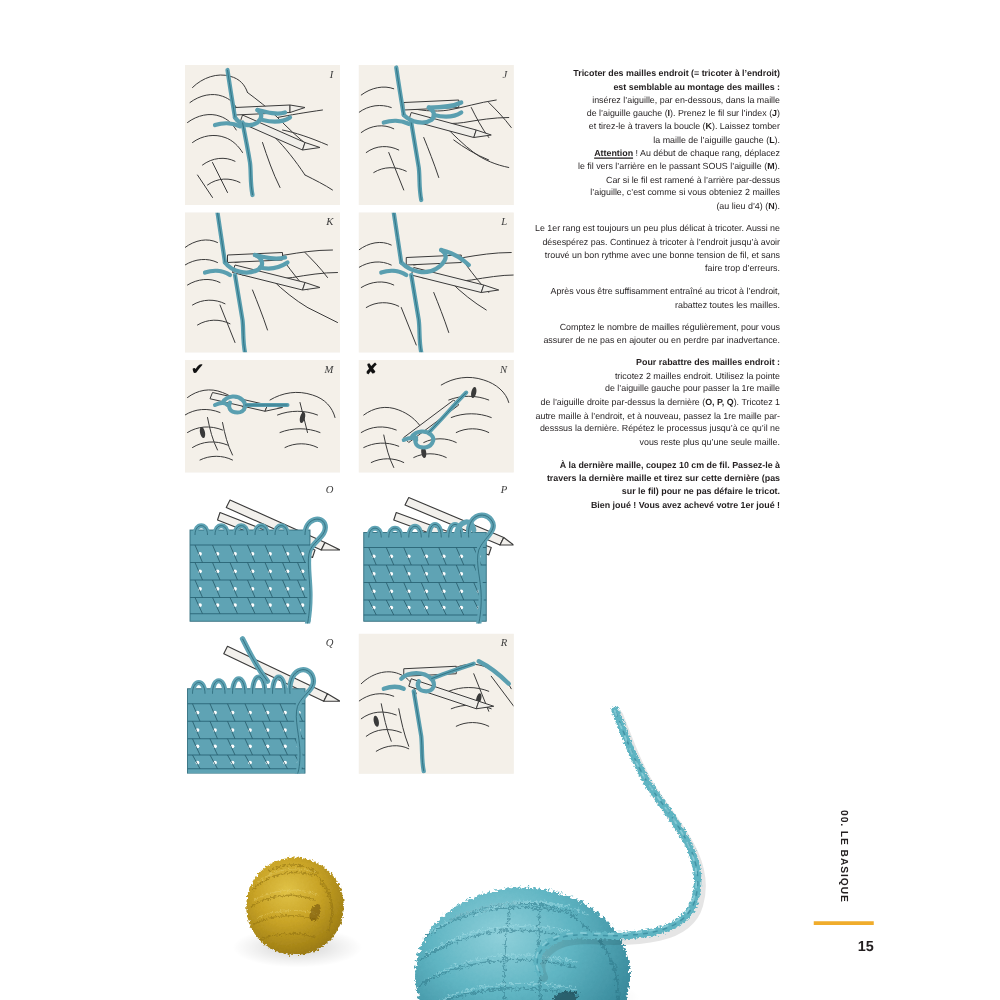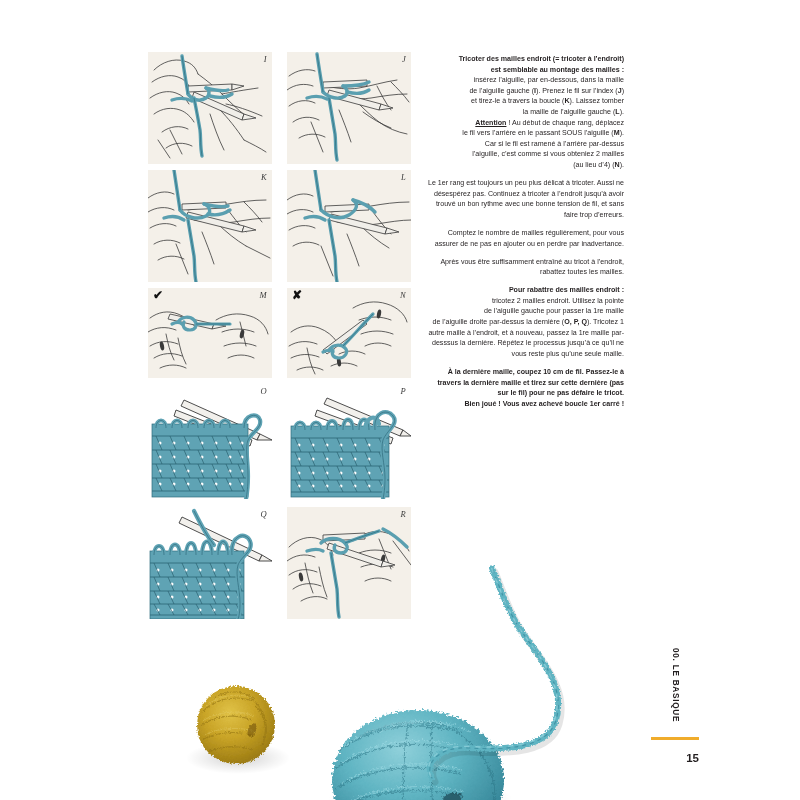--- a/index.html
+++ b/index.html
@@ -645,35 +645,35 @@
     <span>la maille de l’aiguille gauche (</span><span class="t-bold">L</span><span>).</span><br>
     <span class="t-underline">Attention</span><span> ! Au début de chaque rang, déplacez</span><br>
     <span>le fil vers l’arrière en le passant SOUS l’aiguille (</span><span class="t-bold">M</span><span>).</span><br>
     <span>Car si le fil est ramené à l’arrière par-dessus</span><br>
     <span>l’aiguille, c’est comme si vous obteniez 2 mailles</span><br>
     <span>(au lieu d’4) (</span><span class="t-bold">N</span><span>).</span>
   </p>
 
   <p>Le 1er rang est toujours un peu plus délicat à tricoter. Aussi ne désespérez pas. Continuez à tricoter à l’endroit jusqu’à avoir trouvé un bon rythme avec une bonne tension de fil, et sans faire trop d’erreurs.</p>
 
+  <p>Après vous être suffisamment entraîné au tricot à l’endroit, rabattez toutes les mailles.</p>
+
   <p>Comptez le nombre de mailles régulièrement, pour vous assurer de ne pas en ajouter ou en perdre par inadvertance.</p>
-
-  <p>Après vous être suffisamment entraîné au tricot à l’endroit, rabattez toutes les mailles.</p>
 
   <p>
     <span class="t-bold">Pour rabattre des mailles endroit :</span><br>
     <span>tricotez 2 mailles endroit. Utilisez la pointe</span><br>
     <span>de l’aiguille gauche pour passer la 1re maille</span><br>
     <span>de l’aiguille droite par-dessus la dernière (</span><span class="t-bold">O, P, Q</span><span>).</span>
     <span>Tricotez 1 autre maille à l’endroit, et à nouveau, passez la 1re maille par-desssus la dernière. Répétez le processus jusqu’à ce qu’il ne vous reste plus qu’une seule maille.</span>
   </p>
 
   <p>
     <span>À la dernière maille, coupez 10 cm de fil. Passez-le à travers la dernière maille et tirez sur cette dernière (pas sur le fil) pour ne pas défaire le tricot.</span><br>
-    <span>Bien joué ! Vous avez achevé boucle 1er carré !</span>
+    <span>Bien joué ! Vous avez achevé votre 1er joué !</span>
   </p>
 </div>
 
 <div id="side-tab">
   <span id="side-tab-label">00. LE BASIQUE</span>
 </div>
 <div id="folio-rule"></div>
 <div id="folio-number">15</div>
 
 <div id="yarn-photos">

